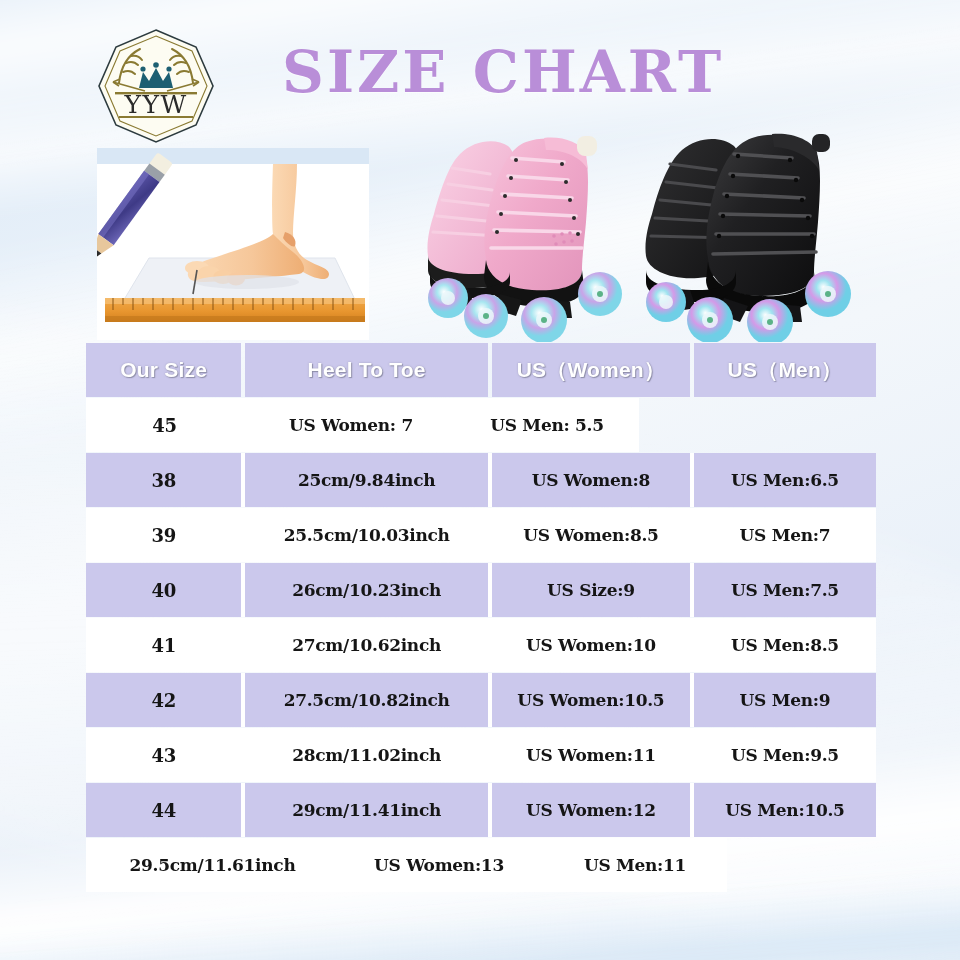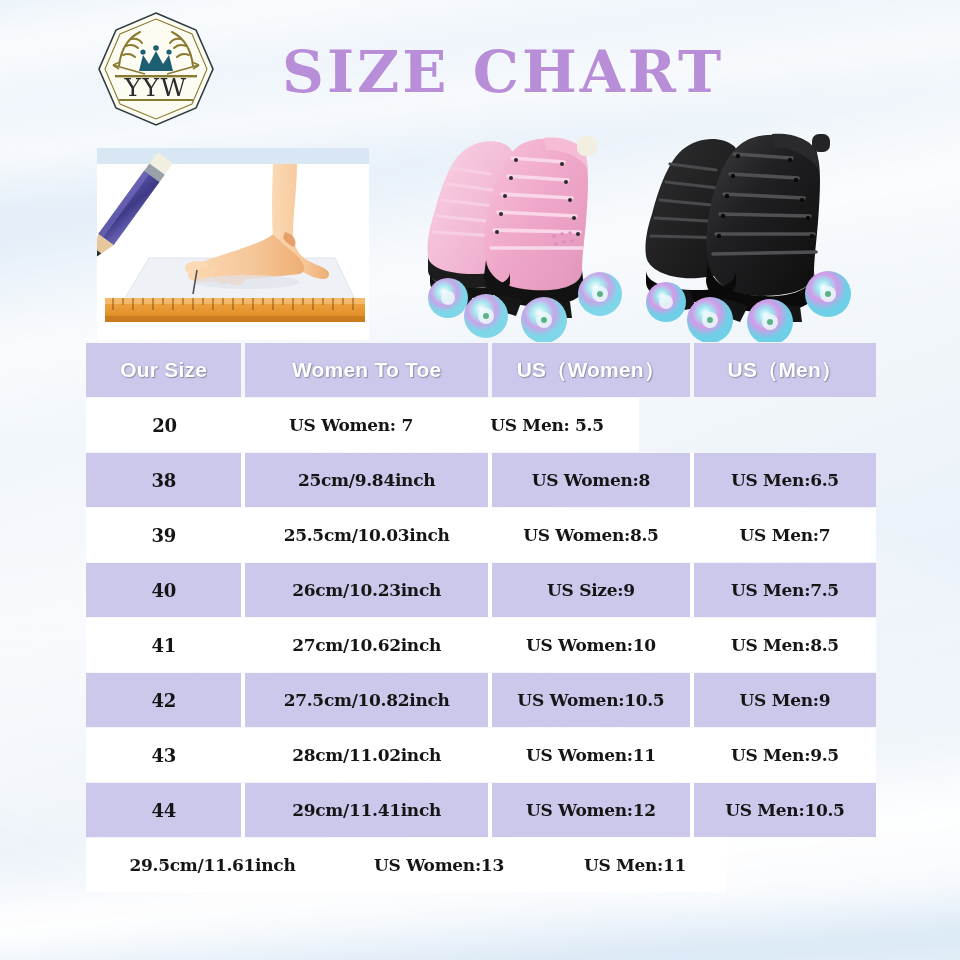--- a/index.html
+++ b/index.html
@@ -34,21 +34,21 @@
        background:linear-gradient(180deg,rgba(255,255,255,0),rgba(214,230,245,.9),rgba(255,255,255,0));
        transform:rotate(-4deg);filter:blur(9px);}
   .sw7{left:520px;top:600px;width:900px;height:420px;
        background:linear-gradient(150deg,rgba(255,255,255,0),rgba(255,255,255,.55),rgba(255,255,255,0));
        transform:rotate(22deg);filter:blur(16px);}
   .sw8{left:-250px;top:380px;width:900px;height:500px;
        background:linear-gradient(160deg,rgba(255,255,255,0),rgba(255,255,255,.45),rgba(255,255,255,0));
        transform:rotate(18deg);filter:blur(18px);}
 
   
-  #logo{position:absolute;left:97px;top:10px;width:118px;height:118px;}
+  #logo{position:absolute;left:97px;top:27px;width:118px;height:118px;}
   #logo svg{display:block;}
 
   
   #title{
     position:absolute;left:282px;top:36px;width:420px;height:72px;
     font-family:"DejaVu Serif",serif;
     font-size:58px;letter-spacing:3px;font-weight:700;
     color:#b98ed8;line-height:72px;white-space:nowrap;
     text-shadow:0 1px 0 rgba(255,255,255,.6);
   }
@@ -400,29 +400,29 @@
         <circle cx="204" cy="164" r="3"></circle>
       </g>
     </svg>
   </div>
 
   <div id="table">
 
     <div class="row head">
       <div class="cell c0">Our Size</div>
       <div class="gap"></div>
-      <div class="cell c1">Women To Toe</div>
+      <div class="cell c1">Heel To Toe</div>
       <div class="gap"></div>
       <div class="cell c2">US（Women）</div>
       <div class="gap"></div>
       <div class="cell c3">US（Men）</div>
     </div>
 
     <div class="row light">
-      <div class="cell c0">20</div>
+      <div class="cell c0">45</div>
       <div class="gap"></div>
       <div class="gap"></div>
       <div class="cell c2">US Women: 7</div>
       <div class="gap"></div>
       <div class="cell c3">US Men: 5.5</div>
     </div>
 
     <div class="row dark">
       <div class="cell c0">38</div>
       <div class="gap"></div>

